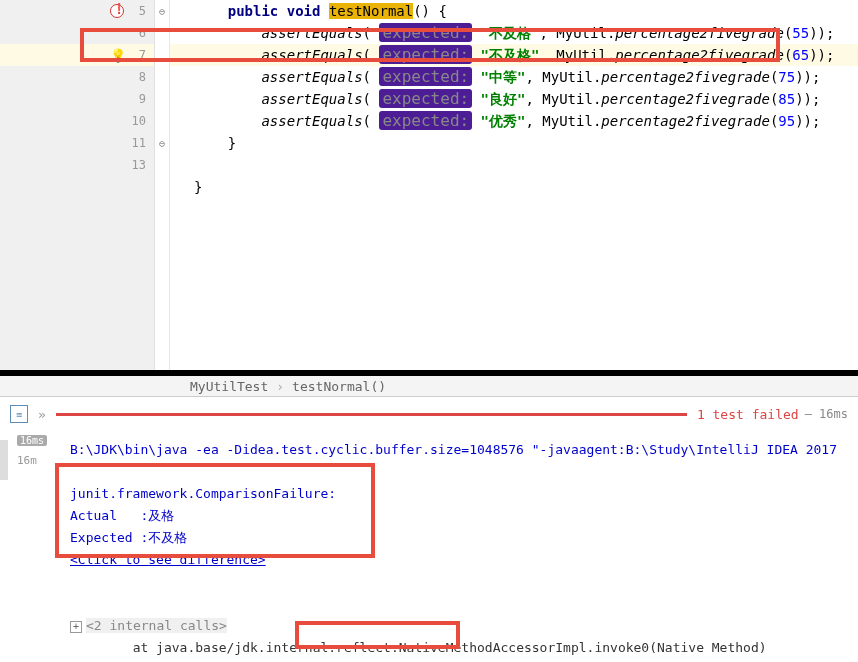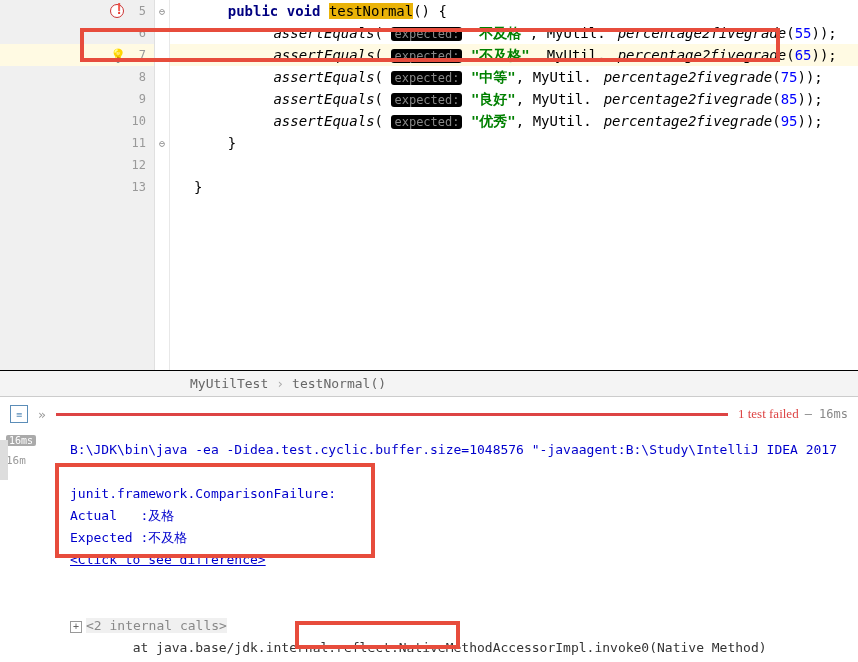--- a/index.html
+++ b/index.html
@@ -80,34 +80,34 @@
   position: relative;
 }
 .code-line {
   height: 22px;
   white-space: pre;
   padding-left: 24px;
 }
 .code-line.highlighted { background: #fffae3; }
 .kw { color: #000080; font-weight: bold; }
 .method-decl { background: #eab308; }
-.fn { font-style: italic; margin-left: 12px; }
-.hint { background: #000000; color: #888; padding: 0 3px; border-radius: 3px; font-size: 12px; }
+.fn { font-style: italic; }
+.hint { background: #4c1d95; color: #888; padding: 0 3px; border-radius: 3px; font-size: 16px; }
 .str { color: #008000; font-weight: bold; }
 .num { color: #0000ff; }
 .red-box-top {
   position: absolute;
   border: 4px solid #e74c3c;
   pointer-events: none;
   z-index: 10;
 }
 .breadcrumb {
   height: 26px;
   background: #f4f4f4;
-  border-top: 1px solid #000000;
+  border-top: 6px solid #000000;
   display: flex;
   align-items: center;
   padding-left: 190px;
   color: #666;
   font-size: 13px;
 }
 .breadcrumb-sep { margin: 0 8px; color: #aaa; }
 .bottom-panel {
   background: #fff;
   height: 266px;
@@ -131,31 +131,31 @@
   font-size: 10px;
   margin-right: 10px;
 }
 .chevron { color: #999; margin-right: 10px; }
 .fail-line {
   flex: 1;
   height: 3px;
   background: #d44;
   margin-right: 10px;
 }
-.fail-text { color: #d44; font-size: 13px; margin-right: 6px; font-family: Liberation Serif, serif; }
+.fail-text { color: #d44; font-size: 13px; margin-right: 6px; }
 .fail-time { color: #888; font-size: 12px; }
 .test-tree {
   position: absolute;
   left: 0;
   top: 430px;
   width: 50px;
   font-size: 11px;
   color: #999;
 }
-.tree-row { height: 20px; padding-left: 6px; display: flex; align-items: center; }
+.tree-row { height: 20px; padding-left: 17px; display: flex; align-items: center; }
 .tree-badge { background: #aaa; color: #fff; padding: 0 3px; border-radius: 2px; font-size: 10px; }
 .console {
   padding: 8px 0 0 70px;
   font-family: Consolas, monospace;
   font-size: 13px;
   line-height: 22px;
   color: #333;
   position: relative;
 }
 .console-line { white-space: pre; height: 22px; }
@@ -193,21 +193,20 @@
 
 <div class="editor-area">
   <div class="gutter" id="gutter">
       <div class="gutter-row">5<span class="gutter-icon error-icon"></span></div>
       <div class="gutter-row">6</div>
       <div class="gutter-row highlighted">7<span class="gutter-icon bulb-icon">💡</span></div>
       <div class="gutter-row">8</div>
       <div class="gutter-row">9</div>
       <div class="gutter-row">10</div>
       <div class="gutter-row">11</div>
-      <div class="gutter-row">12</div>
       <div class="gutter-row">13</div>
     </div>
   <div class="fold-col" id="foldcol">
       <div class="fold-mark">⊖</div>
       <div class="fold-mark"></div>
       <div class="fold-mark"></div>
       <div class="fold-mark"></div>
       <div class="fold-mark"></div>
       <div class="fold-mark"></div>
       <div class="fold-mark">⊖</div>

